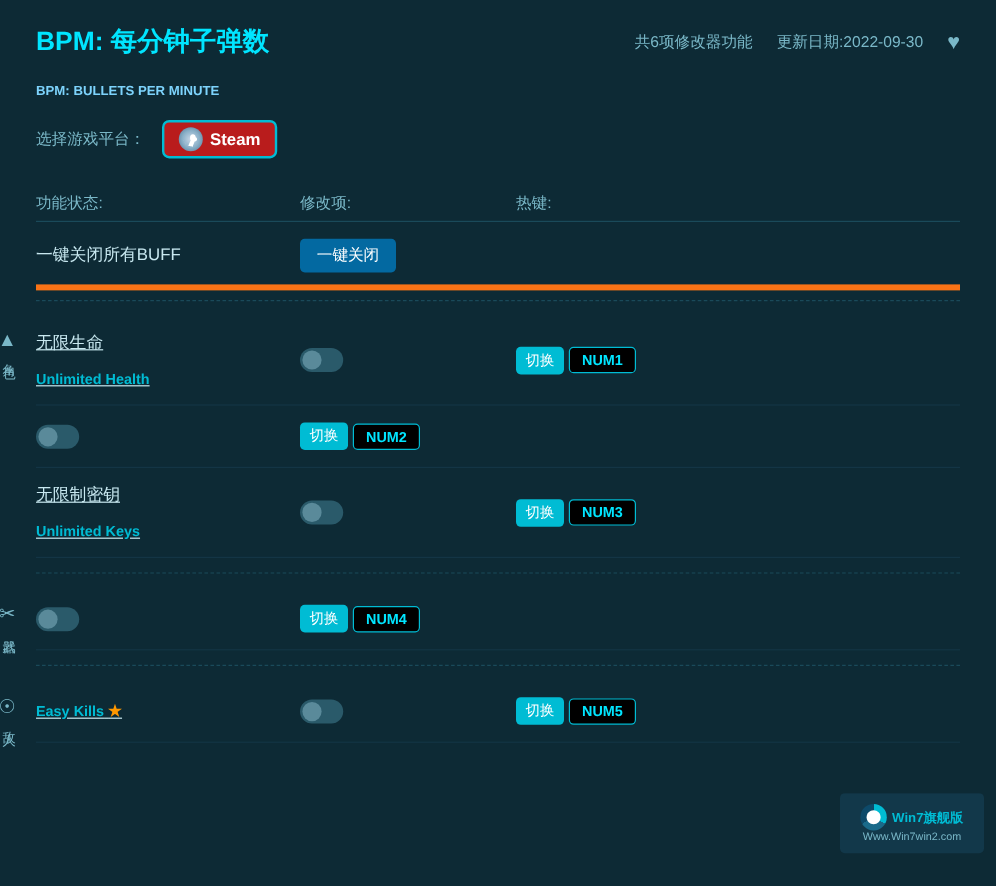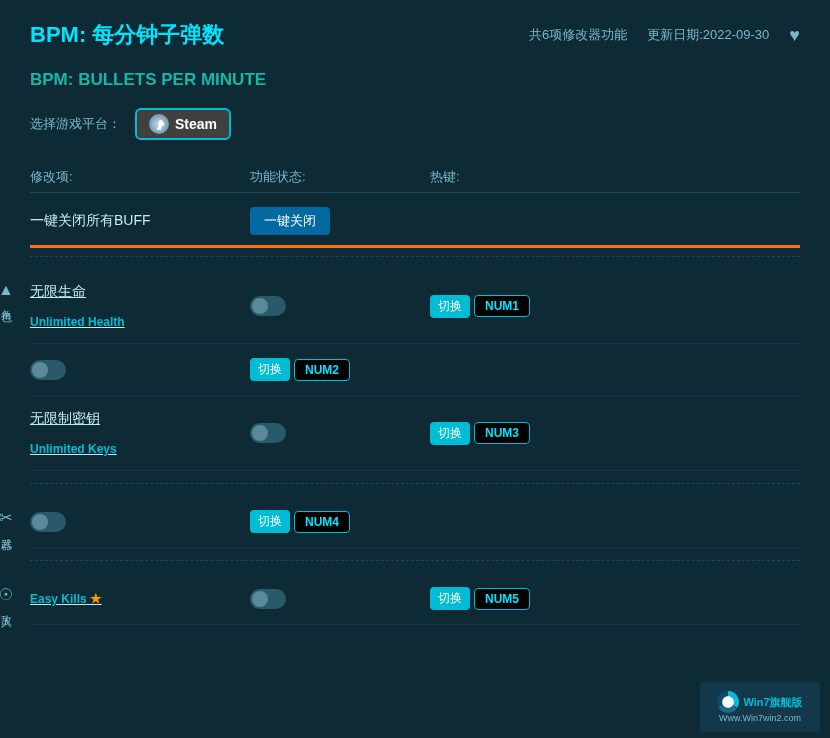--- a/index.html
+++ b/index.html
@@ -47,23 +47,23 @@
       color: #7ab8c8;
     }
 
     .heart-icon {
       color: #7ab8c8;
       font-size: 18px;
       cursor: pointer;
     }
 
     .title-en {
-      font-size: 17px;
-      font-weight: bold;
-      color: #14b8a6;
+      font-size: 11px;
+      font-weight: bold;
+      color: #7dd3fc;
       margin-bottom: 18px;
       margin-top: 20px;
     }
 
     
     .platform-row {
       display: flex;
       align-items: center;
       gap: 14px;
       margin-bottom: 22px;
@@ -71,21 +71,21 @@
 
     .platform-label {
       font-size: 13px;
       color: #7ab8c8;
     }
 
     .platform-btn {
       display: flex;
       align-items: center;
       gap: 6px;
-      background-color: #404040;
+      background-color: #b91c1c;
       border: 2px solid #00bcd4;
       border-radius: 6px;
       padding: 4px 12px;
       cursor: pointer;
       color: #ffffff;
       font-size: 14px;
       font-weight: bold;
     }
 
     .steam-logo {
@@ -113,21 +113,21 @@
       font-size: 13px;
       color: #7ab8c8;
     }
 
     
     .buff-row {
       display: grid;
       grid-template-columns: 220px 180px 1fr;
       align-items: center;
       padding: 10px 0;
-      border-bottom: 3px solid #f97316;
+      border-bottom: 5px solid #f97316;
       margin-bottom: 4px;
     }
 
     .buff-name {
       font-size: 14px;
       color: #c8e8f0;
     }
 
     .buff-btn {
       background-color: #0369a1;
@@ -261,21 +261,21 @@
     .cat-label {
       font-size: 11px;
       color: #7ab8c8;
       writing-mode: vertical-rl;
       letter-spacing: 2px;
     }
 
     
     .watermark {
       position: fixed;
-      bottom: 6px;
+      bottom: 27px;
       right: 10px;
       width: 120px;
       height: 50px;
       background: rgba(20,60,80,0.8);
       border-radius: 4px;
       display: flex;
       flex-direction: column;
       align-items: center;
       justify-content: center;
     }
@@ -332,22 +332,22 @@
         <div class="steam-logo">
           <svg width="14" height="14" viewBox="0 0 24 24" fill="white">
             <path d="M12 2C6.48 2 2 6.48 2 12c0 4.24 2.65 7.86 6.39 9.29L12 13h-.01c-.55 0-1-.45-1-1V9c0-2.21 1.79-4 4-4s4 1.79 4 4v.1c1.19.46 2 1.62 2 2.9 0 1.77-1.43 3.2-3.2 3.2h-.3l-3.41 8.59C14.1 21.96 13.06 22 12 22c-5.52 0-10-4.48-10-10S6.48 2 12 2z"></path>
           </svg>
         </div>
         <span>Steam</span>
       </button>
     </div>
 
     <div class="col-headers">
+      <span class="col-header">功能状态:</span>
       <span class="col-header">修改项:</span>
-      <span class="col-header">功能状态:</span>
       <span class="col-header">热键:</span>
     </div>
 
     <div class="buff-row">
       <span class="buff-name">一键关闭所有BUFF</span>
       <div>
         <button class="buff-btn">一键关闭</button>
       </div>
       <div></div>
     </div>

